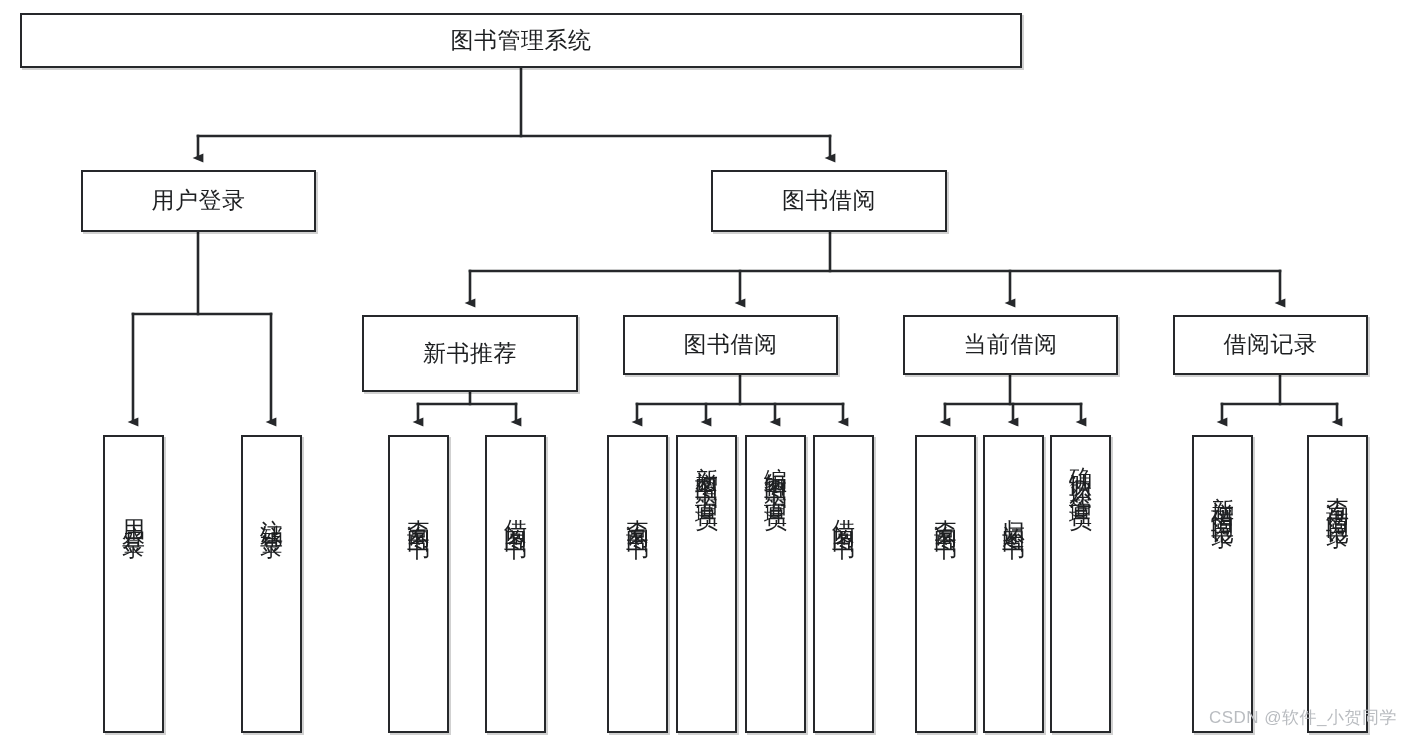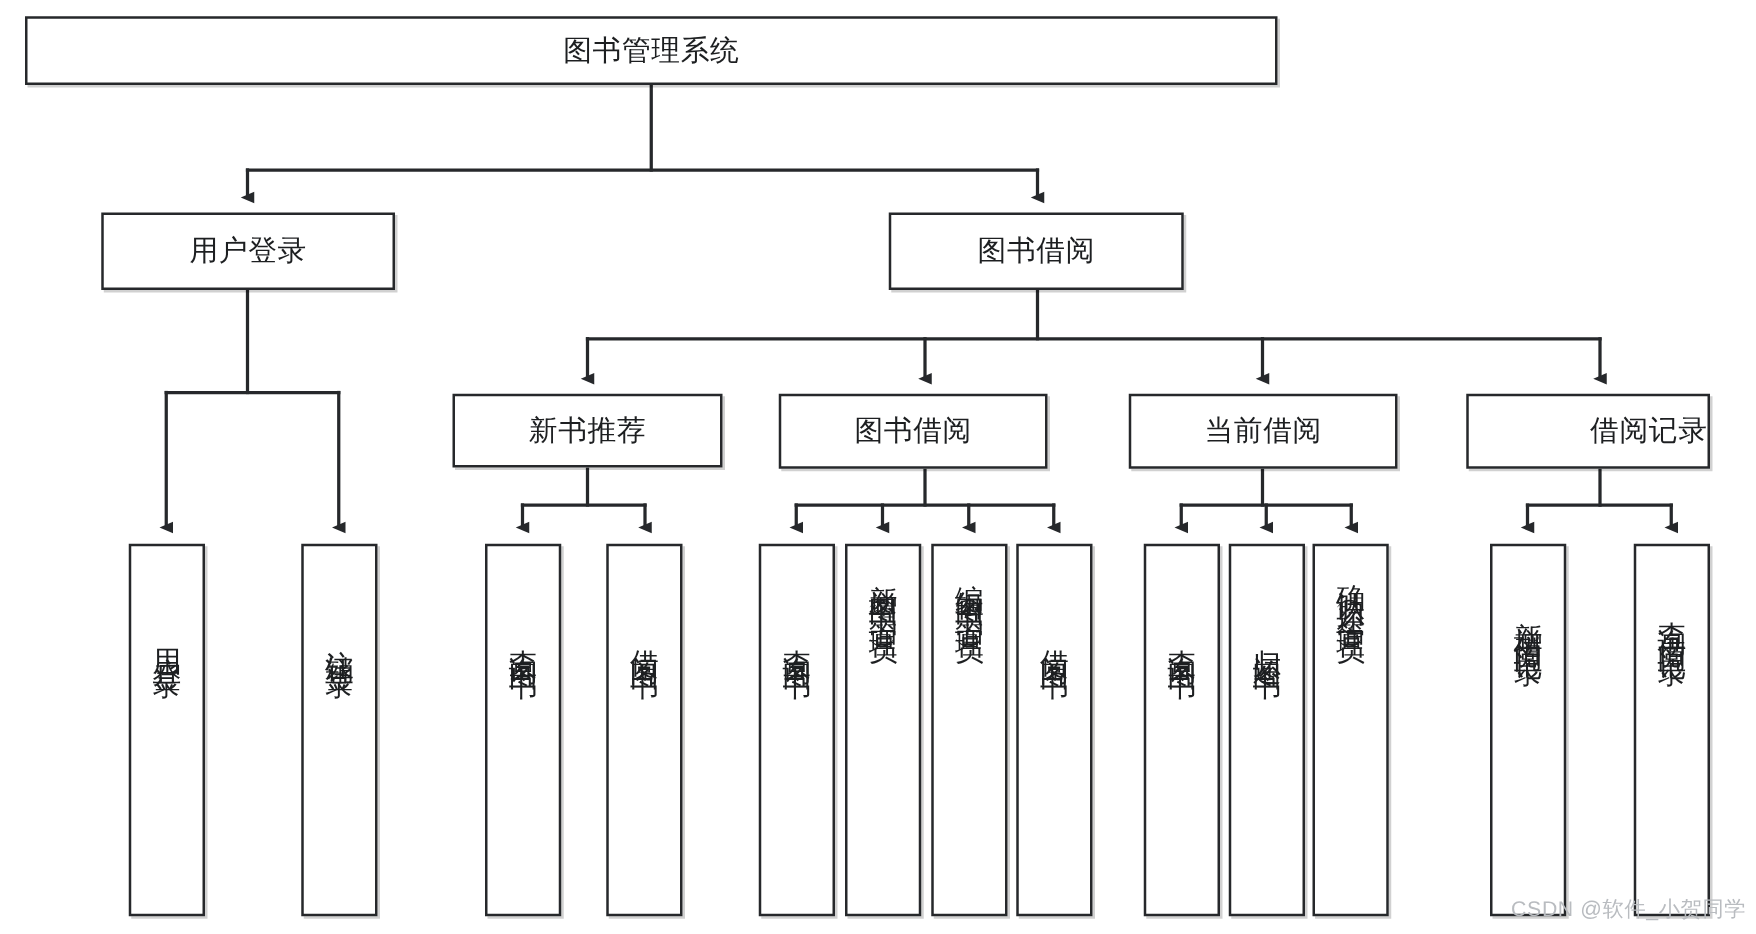--- a/index.html
+++ b/index.html
@@ -64,21 +64,21 @@
   }
   .node.vert.mid .label {
     padding-top: 36px;
   }
   .node.vert.long .label {
     padding-top: 6px;
   }
   .watermark {
     position: absolute;
     right: 8px;
-    bottom: 8px;
+    bottom: 18px;
     font-size: 17px;
     color: #b9bcc0;
     z-index: 5;
     white-space: nowrap;
     letter-spacing: 0.5px;
   }
 </style>
 </head>
 <body>
 
@@ -138,30 +138,30 @@
     <span class="label">图书管理系统</span>
   </div>
 
   <div class="node horiz" style="left:81px; top:170px; width:235px; height:62px;">
     <span class="label">用户登录</span>
   </div>
   <div class="node horiz" style="left:711px; top:170px; width:236px; height:62px;">
     <span class="label">图书借阅</span>
   </div>
 
-  <div class="node horiz" style="left:362px; top:315px; width:216px; height:59px;">
+  <div class="node horiz" style="left:362px; top:315px; width:216px; height:77px;">
     <span class="label">新书推荐</span>
   </div>
   <div class="node horiz" style="left:623px; top:315px; width:215px; height:60px;">
     <span class="label">图书借阅</span>
   </div>
   <div class="node horiz" style="left:903px; top:315px; width:215px; height:60px;justify-content:center;">
     <span class="label">当前借阅</span>
   </div>
-  <div class="node horiz" style="left:1173px; top:315px; width:195px; height:60px;justify-content:flex-end;">
+  <div class="node horiz" style="left:1173px; top:315px; width:195px; height:60px;">
     <span class="label">借阅记录</span>
   </div>
 
   <div class="node vert short" style="left:103px; top:435px; width:61px; height:298px;">
     <span class="label">用户登录</span>
   </div>
   <div class="node vert short" style="left:241px; top:435px; width:61px; height:298px;">
     <span class="label">注销登录</span>
   </div>
 

